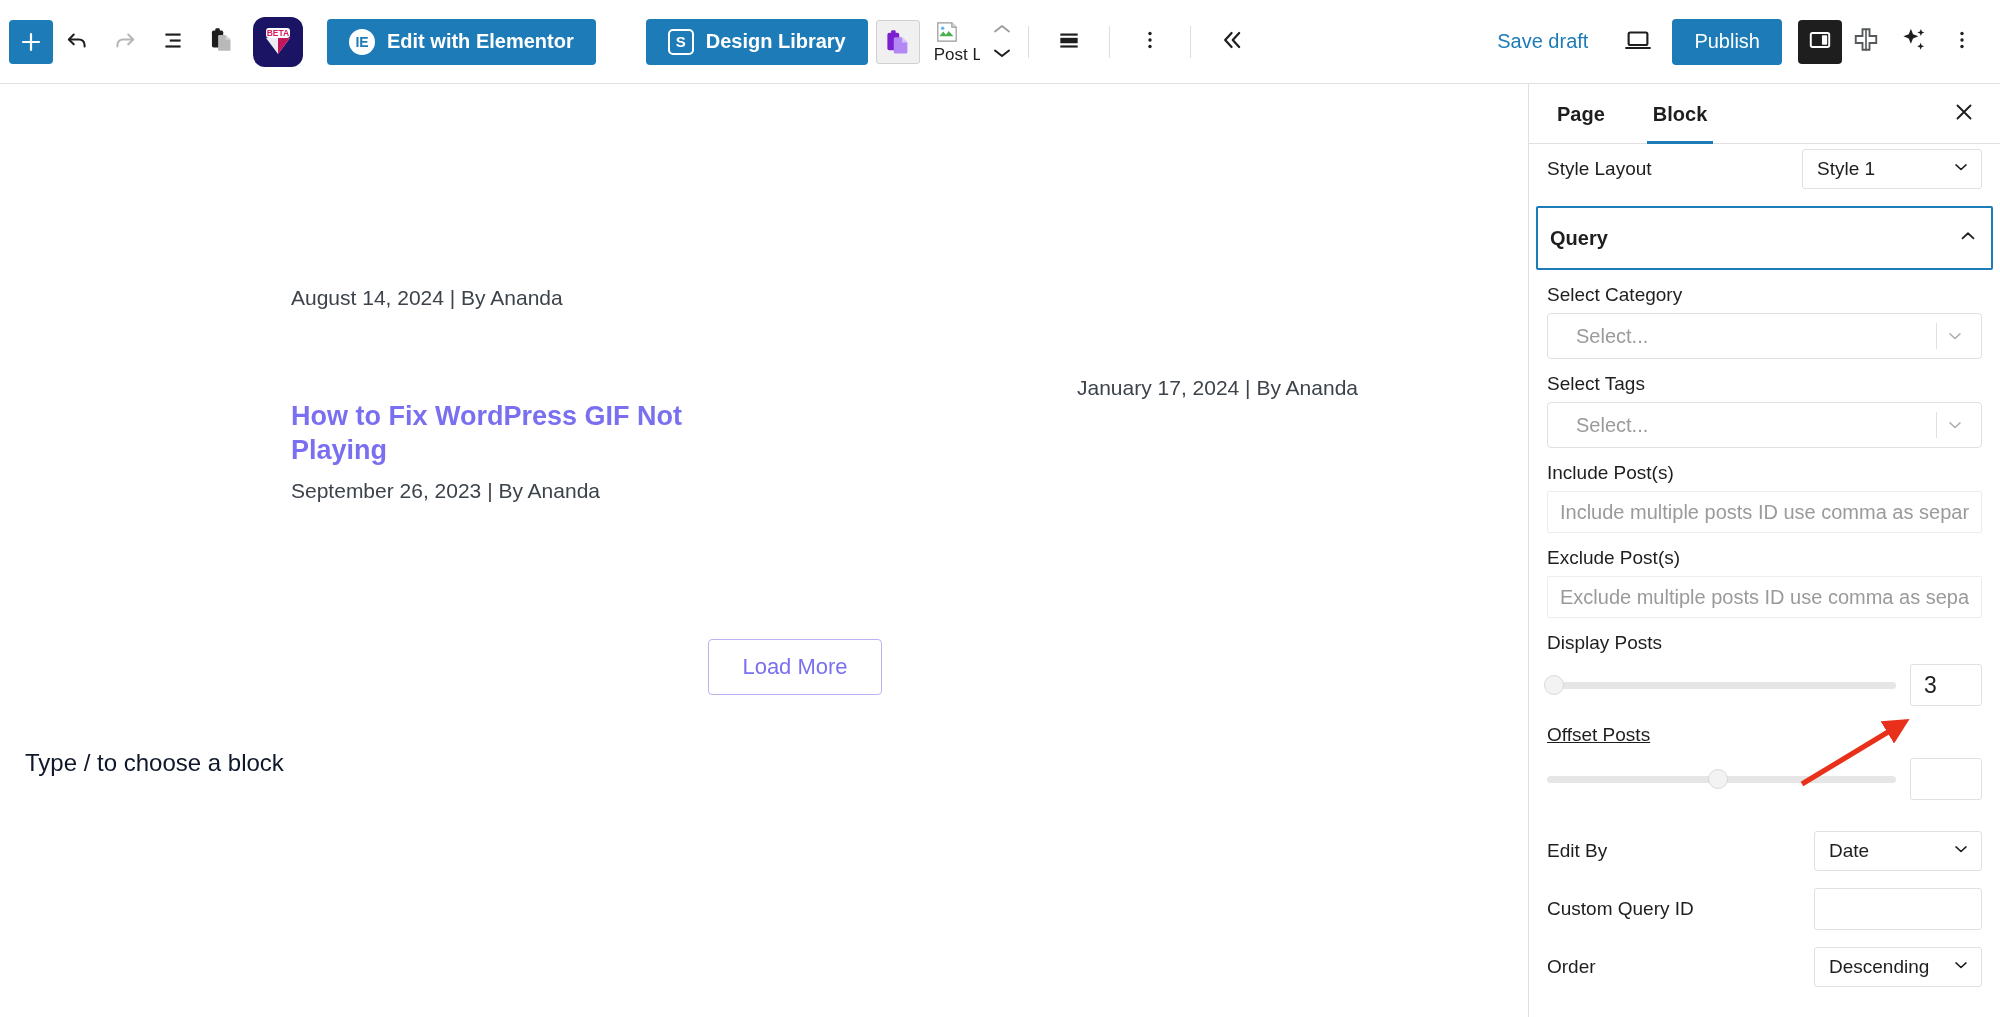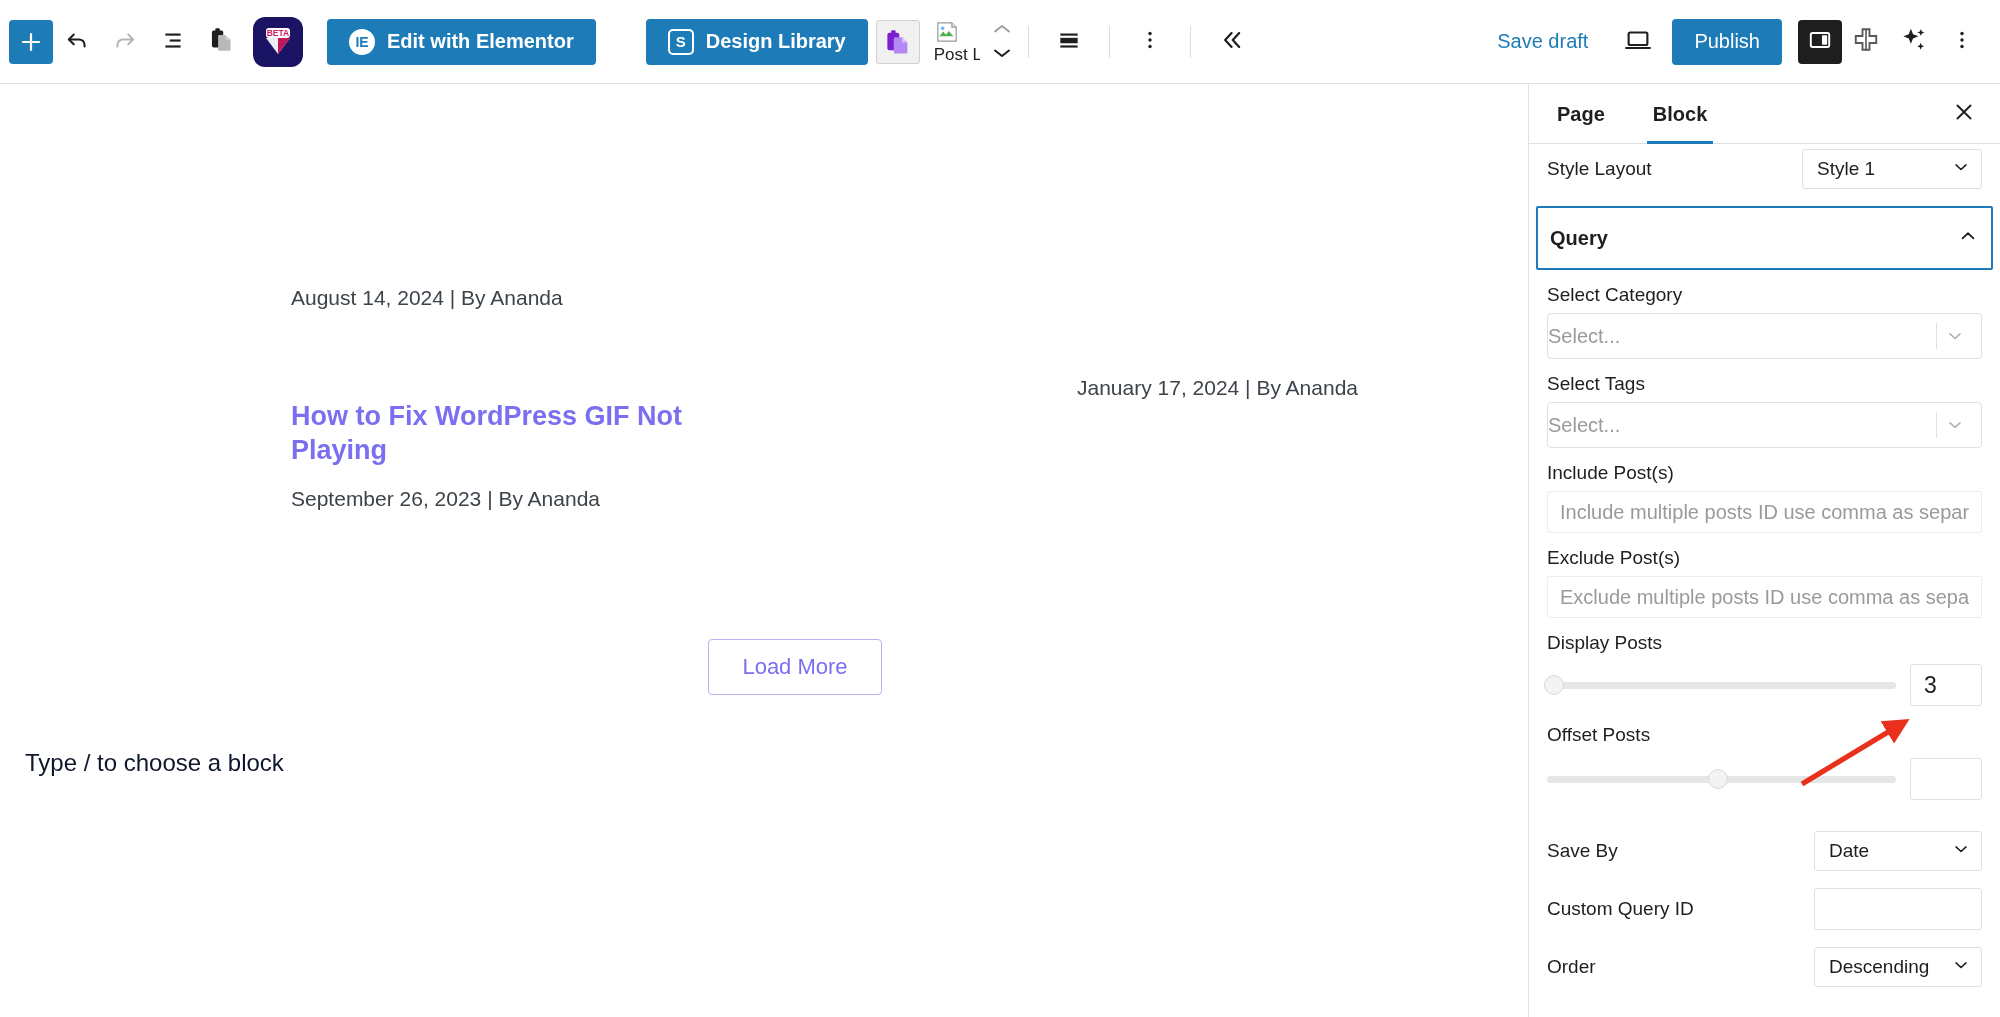--- a/index.html
+++ b/index.html
@@ -192,21 +192,21 @@
     justify-content: space-between; padding: 0 12px;
     font-size: 20px; font-weight: 600; color: #1e1e1e; cursor: pointer;
   }
 
   .field { padding: 0 18px; margin-top: 14px; }
   .field-label { font-size: 19px; color: #1e1e1e; margin-bottom: 7px; display: block; }
 
   .combo {
     height: 46px; border: 1px solid #e0e0e0; border-radius: 4px;
     background: #fff; display: flex; align-items: center;
-    font-size: 20px; color: #9a9a9a; padding-left: 0;
+    font-size: 20px; color: #9a9a9a; padding-left: 28px;
     cursor: pointer; position: relative;
   }
   .combo .divider-v {
     position: absolute; right: 44px; top: 9px; bottom: 9px;
     width: 1px; background: #e0e0e0;
   }
   .combo .chev {
     position: absolute; right: 10px; top: 0; bottom: 0;
     width: 32px; display: flex; align-items: center; justify-content: center;
   }
@@ -450,21 +450,21 @@
 
 
   <div class="posts-grid">
 
     <div class="p1">
       <div class="post-meta">August 14, 2024 | By Ananda</div>
     </div>
 
     <div class="p2">
       <div class="post-link">How to Fix WordPress GIF Not Playing</div>
-      <div class="post-meta" style="margin-top:20px;">September 26, 2023 | By Ananda</div>
+      <div class="post-meta" style="margin-top:12px;">September 26, 2023 | By Ananda</div>
     </div>
 
     <div class="p3">
       <div class="post-meta" style="margin-top:4px;">January 17, 2024 | By Ananda</div>
     </div>
 
     <div class="load-more">Load More</div>
   </div>
 
   <div class="block-ph">Type / to choose a block</div>
@@ -549,32 +549,32 @@
       <span class="field-label" style="margin-bottom:0;">Display Posts</span>
     </div>
     <div class="slider-row">
       <div class="track">
         <div class="thumb" style="left:2%;"></div>
       </div>
       <div class="numbox">3</div>
     </div>
 
     <div class="field" style="padding-bottom:0;margin-top:18px;">
-      <span class="field-label" style="margin-bottom:12px;">Offset Posts</span>
+      <span class="field-label" style="margin-bottom:12px;text-decoration:underline;">Offset Posts</span>
     </div>
     <div class="slider-row">
       <div class="track">
         <div class="thumb" style="left:49%;"></div>
       </div>
       <div class="numbox"></div>
     </div>
 
     <div class="bottom-rows">
       <div class="row-inline">
-        <span class="row-label">Save By</span>
+        <span class="row-label">Edit By</span>
         <div class="sel">
           <span>Date</span>
           <span>
             <svg width="20" height="20" viewBox="0 0 24 24" fill="none">
                 <path d="M6 9.5l6 5.5 6-5.5" stroke="#1e1e1e" stroke-width="1.9" stroke-linecap="round" stroke-linejoin="round"></path>
               </svg>
           </span>
         </div>
       </div>
 

